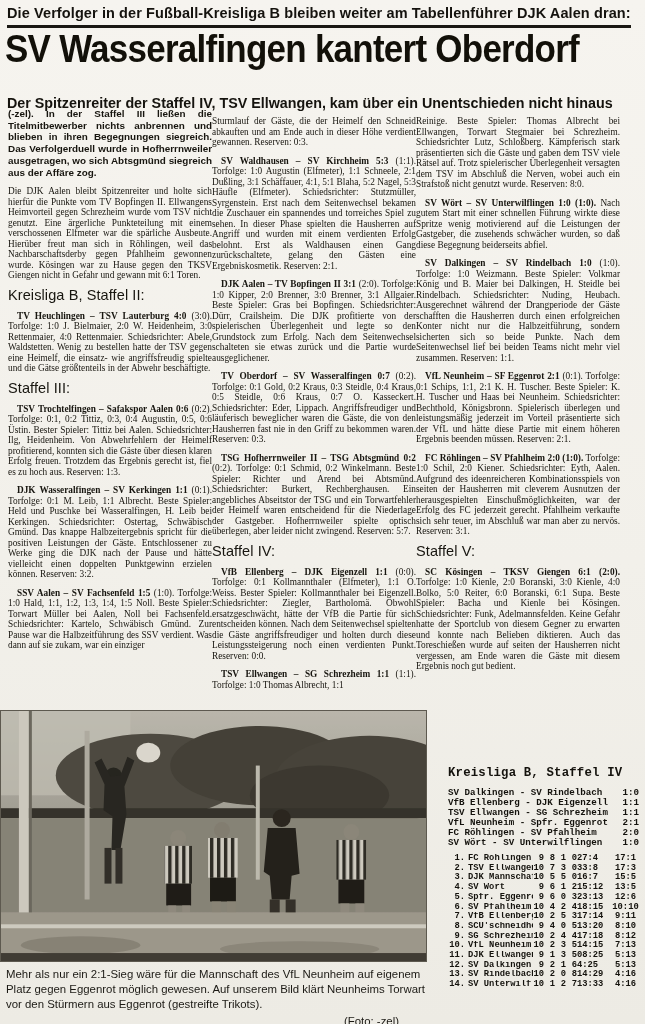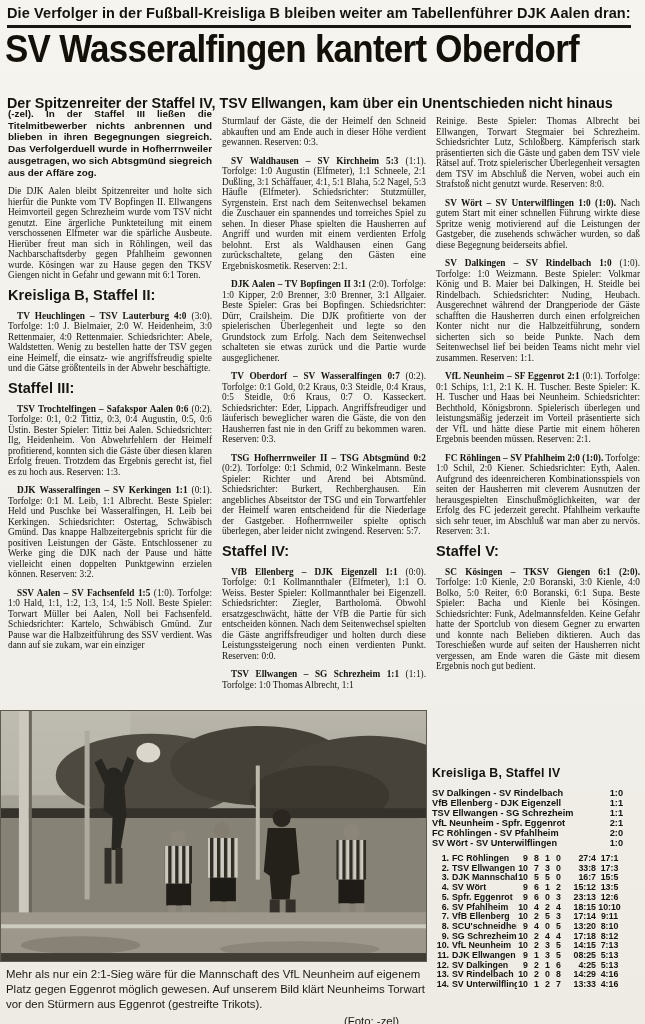--- a/index.html
+++ b/index.html
@@ -19,60 +19,60 @@
     font-family:"Liberation Sans", sans-serif; font-weight:bold; font-size:38px;
     letter-spacing:-.8px; white-space:nowrap; color:#121009;
     transform:scaleX(.92); transform-origin:left center;
   }
   .subhead {
     position:absolute; top:95px; left:7px;
     font-family:"Liberation Sans", sans-serif; font-weight:bold; font-size:14.3px; color:#15130e;
   }
   .cols {
     position:absolute; top:108px; left:8px; width:632px; height:601px;
-    display:flex; gap:10px; overflow:hidden;
+    display:flex; overflow:hidden;
   }
   .col { width:204px; }
   .intro {
     margin:0 0 6px; font-family:"Liberation Sans", sans-serif; font-weight:bold;
     font-size:9.9px; line-height:11.7px; text-align:justify;
   }
   .para {
     margin:8px 0 4px; font-size:9.3px; line-height:10.5px; text-align:justify;
     text-indent:9px; hyphens:auto; -webkit-hyphens:auto;
   }
   .para.noind { text-indent:0; }
   .lead { font-weight:bold; }
   .sec {
     margin:6px 0 4px; font-family:"Liberation Sans", sans-serif;
-    font-weight:bold; font-size:14.5px; letter-spacing:.1px;
+    font-weight:normal; font-size:14.5px; letter-spacing:.1px;
   }
   .photo {
     position:absolute; top:710px; left:0; width:427px; height:252px;
     border:1px solid #5d594f; box-sizing:border-box; background:#9b968b;
   }
   .photo svg { display:block; width:100%; height:100%; }
   .caption {
     position:absolute; top:967px; left:6px; width:421px;
     font-family:"Liberation Sans", sans-serif; font-size:11.4px; line-height:14.8px; color:#1b1914;
   }
   .credit { text-align:right; margin-top:3px; padding-right:28px; }
   .scorebox {
-    position:absolute; top:766px; left:432px; width:191px;
-    font-family:Liberation Sans, sans-serif; color:#14120d;
+    position:absolute; top:766px; left:448px; width:191px;
+    font-family:Liberation Mono, monospace; color:#14120d;
   }
   .sb-title { font-weight:bold; font-size:12.3px; margin-bottom:8px; letter-spacing:.2px; }
   .res { border-bottom:0; }
   .res-row { display:flex; justify-content:space-between; font-weight:bold; font-size:9.2px; line-height:10px; }
   .st { margin-top:6px; font-weight:bold; font-size:8.8px; line-height:9.7px; }
   .st-row { display:flex; }
   .st-pos { width:17px; text-align:right; padding-right:3px; }
   .st-team { flex:1; overflow:hidden; white-space:nowrap; }
   .st-n { width:11px; text-align:right; }
-  .st-goals { width:35px; text-align:right; }
+  .st-goals { width:35px; }
   .st-pts { width:27px; text-align:center; }
 </style>
 </head>
 <body>
 
 <div class="page">
 
   <div class="kicker">Die Verfolger in der Fußball-Kreisliga B bleiben weiter am Tabellenführer DJK Aalen dran:</div>
   <div class="headline">SV Wasseralfingen kantert Oberdorf</div>
   <div class="subhead">Der Spitzenreiter der Staffel IV, TSV Ellwangen, kam über ein Unentschieden nicht hinaus</div>

